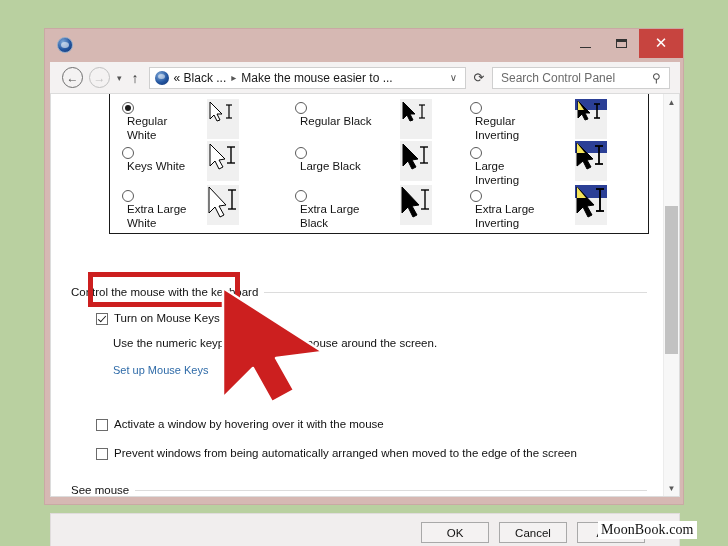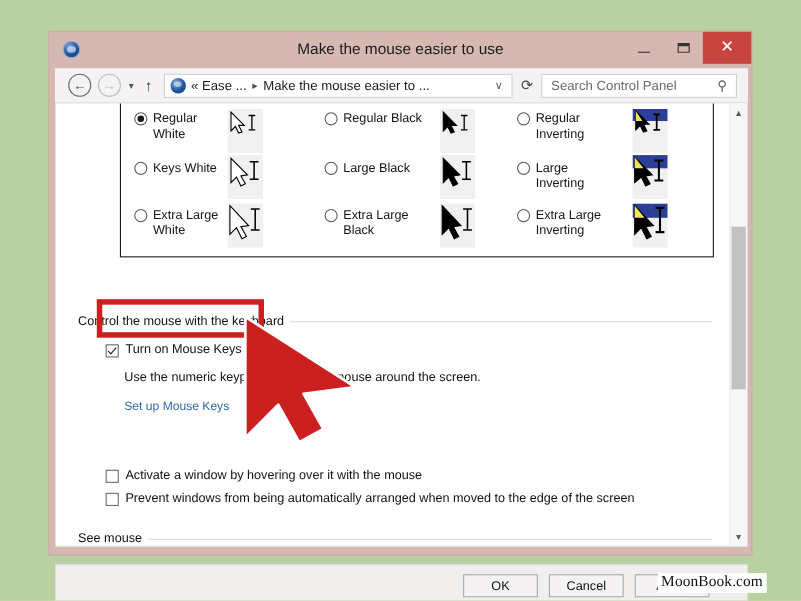--- a/index.html
+++ b/index.html
@@ -281,20 +281,21 @@
     top: -34px;
     width: 540px;
     height: 174px;
     border: 1px solid #1a1a1a;
     box-sizing: border-box;
   }
   .cur-row {
     position: absolute;
     display: flex;
     align-items: flex-start;
+    flex-direction: column;
   }
   .radio {
     width: 12px;
     height: 12px;
     border-radius: 50%;
     border: 1px solid #5a5a5a;
     background: #fff;
     box-sizing: border-box;
     flex: 0 0 auto;
     margin-top: 1px;
@@ -458,21 +459,20 @@
 </style>
 </head>
 <body>
 
 <div id="root">
 
   <div class="window">
 
     <div class="titlebar">
       <div class="title-icon"></div>
-      <div class="title-text">Make the mouse easier to use</div>
       <div class="win-btns">
         <div class="win-btn">
           <span class="glyph-min"></span>
         </div>
         <div class="win-btn">
           <span class="glyph-max"></span>
         </div>
         <div class="win-btn close">
           <span class="glyph-close">✕</span>
         </div>
@@ -488,21 +488,21 @@
       </div>
       <div class="nav-chev">
         <span>▾</span>
       </div>
       <div class="nav-up">
         <span>↑</span>
       </div>
 
       <div class="addr">
         <div class="addr-icon"></div>
-        <span class="crumb">« Ease ...</span>
+        <span class="crumb">« Black ...</span>
         <span class="crumb-sep">▸</span>
         <span class="crumb">Make the mouse easier to ...</span>
         <span class="addr-drop">∨</span>
       </div>
 
       <div class="refresh">
         <span>⟳</span>
       </div>
 
       <div class="search">
@@ -672,21 +672,21 @@
         <div class="cbrow" style="left:45px; top:218px;">
           <span class="checkbox checked"></span>
           <span class="cb-label">Turn on Mouse Keys</span>
         </div>
 
         <div class="hint" style="left:62px; top:243px;">Use the numeric keypad to move the mouse around the screen.</div>
 
         <div class="link" style="left:62px; top:270px;">Set up Mouse Keys</div>
 
 
-        <div class="cbrow" style="left:45px; top:332px;">
+        <div class="cbrow" style="left:45px; top:324px;">
           <span class="checkbox"></span>
           <span class="cb-label">Activate a window by hovering over it with the mouse</span>
         </div>
 
         <div class="cbrow" style="left:45px; top:353px;">
           <span class="checkbox"></span>
           <span class="cb-label">Prevent windows from being automatically arranged when moved to the edge of the screen</span>
         </div>
 
         <div class="sec" style="top:390px;">

